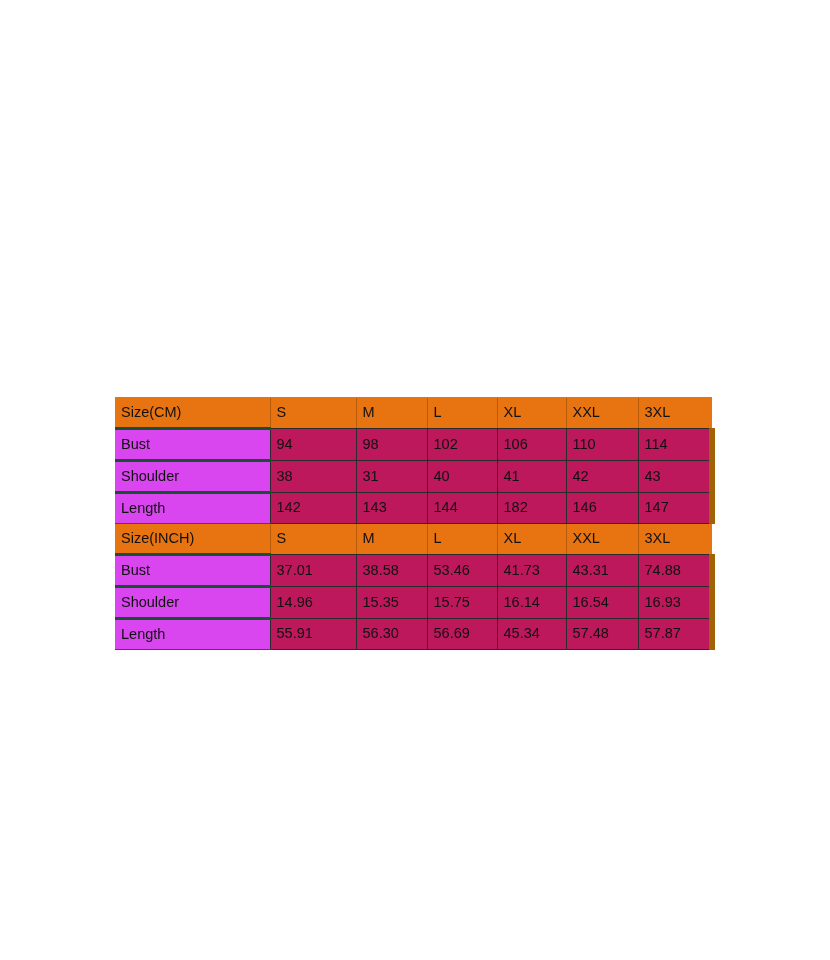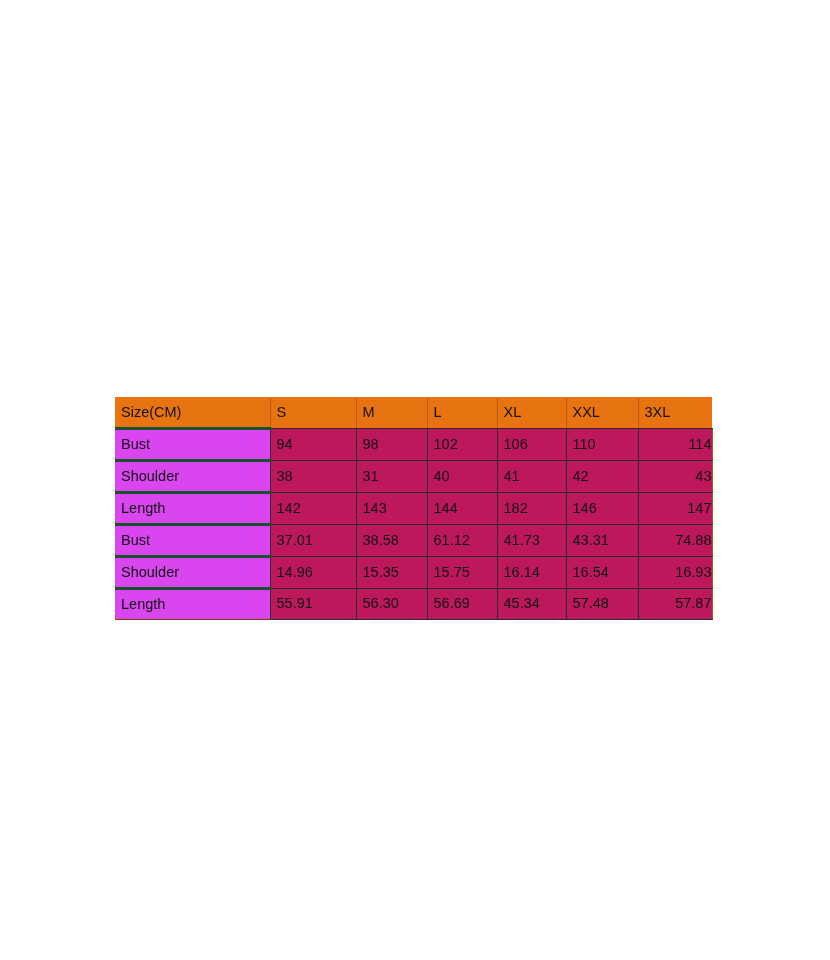--- a/index.html
+++ b/index.html
@@ -61,22 +61,21 @@
     border-right: none;
   }
 
   
   td.data-cell {
     background: #be185d;
     border: 1px solid #2b2b2b;
     border-right: none;
   }
   tr.data-row td.data-cell.last-col {
-    border-right: 1px solid #a16207;
-    text-align: right;
+    border-right: 6px solid #a16207;
   }
 
   
   col.c-label { width: 155px; }
   col.c-s  { width: 86px; }
   col.c-m  { width: 71px; }
   col.c-l  { width: 70px; }
   col.c-xl { width: 69px; }
   col.c-xxl{ width: 72px; }
   col.c-3xl{ width: 74px; }
@@ -125,25 +124,34 @@
         </tr>
         <tr class="data-row">
           <td class="label-cell">Length</td>
           <td class="data-cell">142</td>
           <td class="data-cell">143</td>
           <td class="data-cell">144</td>
           <td class="data-cell">182</td>
           <td class="data-cell">146</td>
           <td class="data-cell last-col">147</td>
         </tr>
+        <tr class="header-row">
+          <td class="label-cell">Size(INCH)</td>
+          <td class="size-cell">S</td>
+          <td class="size-cell">M</td>
+          <td class="size-cell">L</td>
+          <td class="size-cell">XL</td>
+          <td class="size-cell">XXL</td>
+          <td class="size-cell last-col">3XL</td>
+        </tr>
         <tr class="data-row">
           <td class="label-cell">Bust</td>
           <td class="data-cell">37.01</td>
           <td class="data-cell">38.58</td>
-          <td class="data-cell">61.12</td>
+          <td class="data-cell">53.46</td>
           <td class="data-cell">41.73</td>
           <td class="data-cell">43.31</td>
           <td class="data-cell last-col">74.88</td>
         </tr>
         <tr class="data-row">
           <td class="label-cell">Shoulder</td>
           <td class="data-cell">14.96</td>
           <td class="data-cell">15.35</td>
           <td class="data-cell">15.75</td>
           <td class="data-cell">16.14</td>

